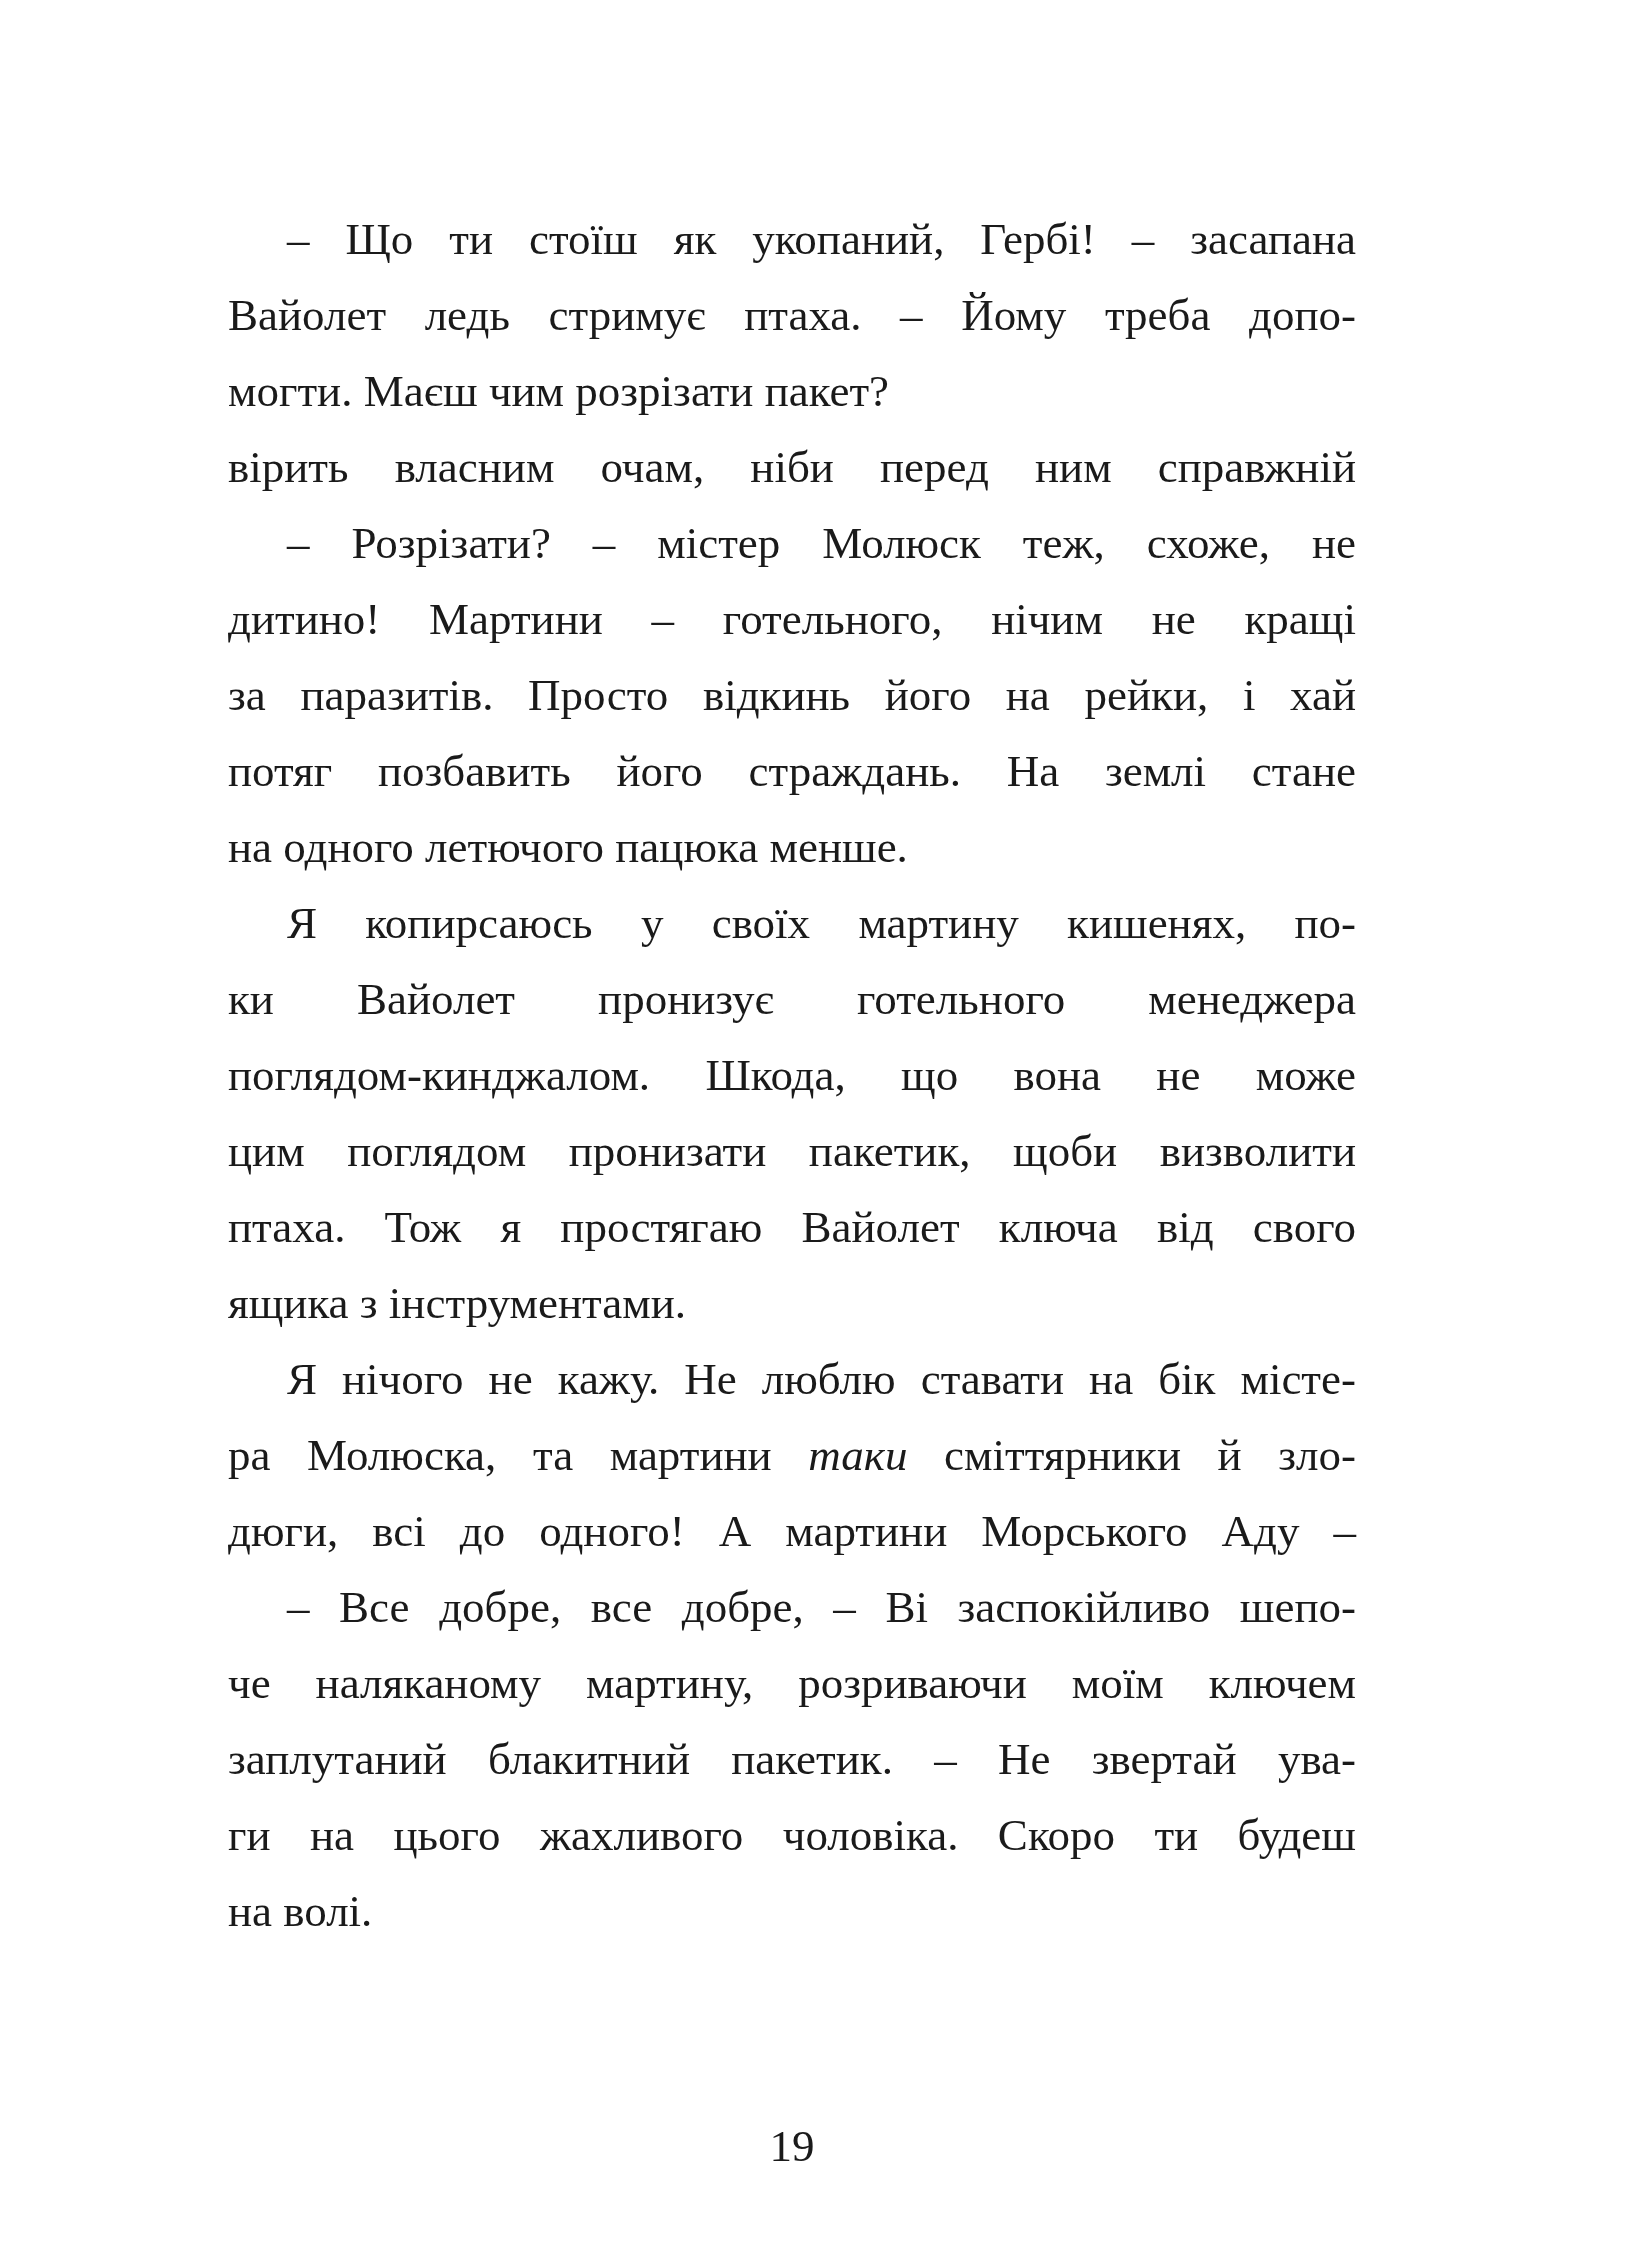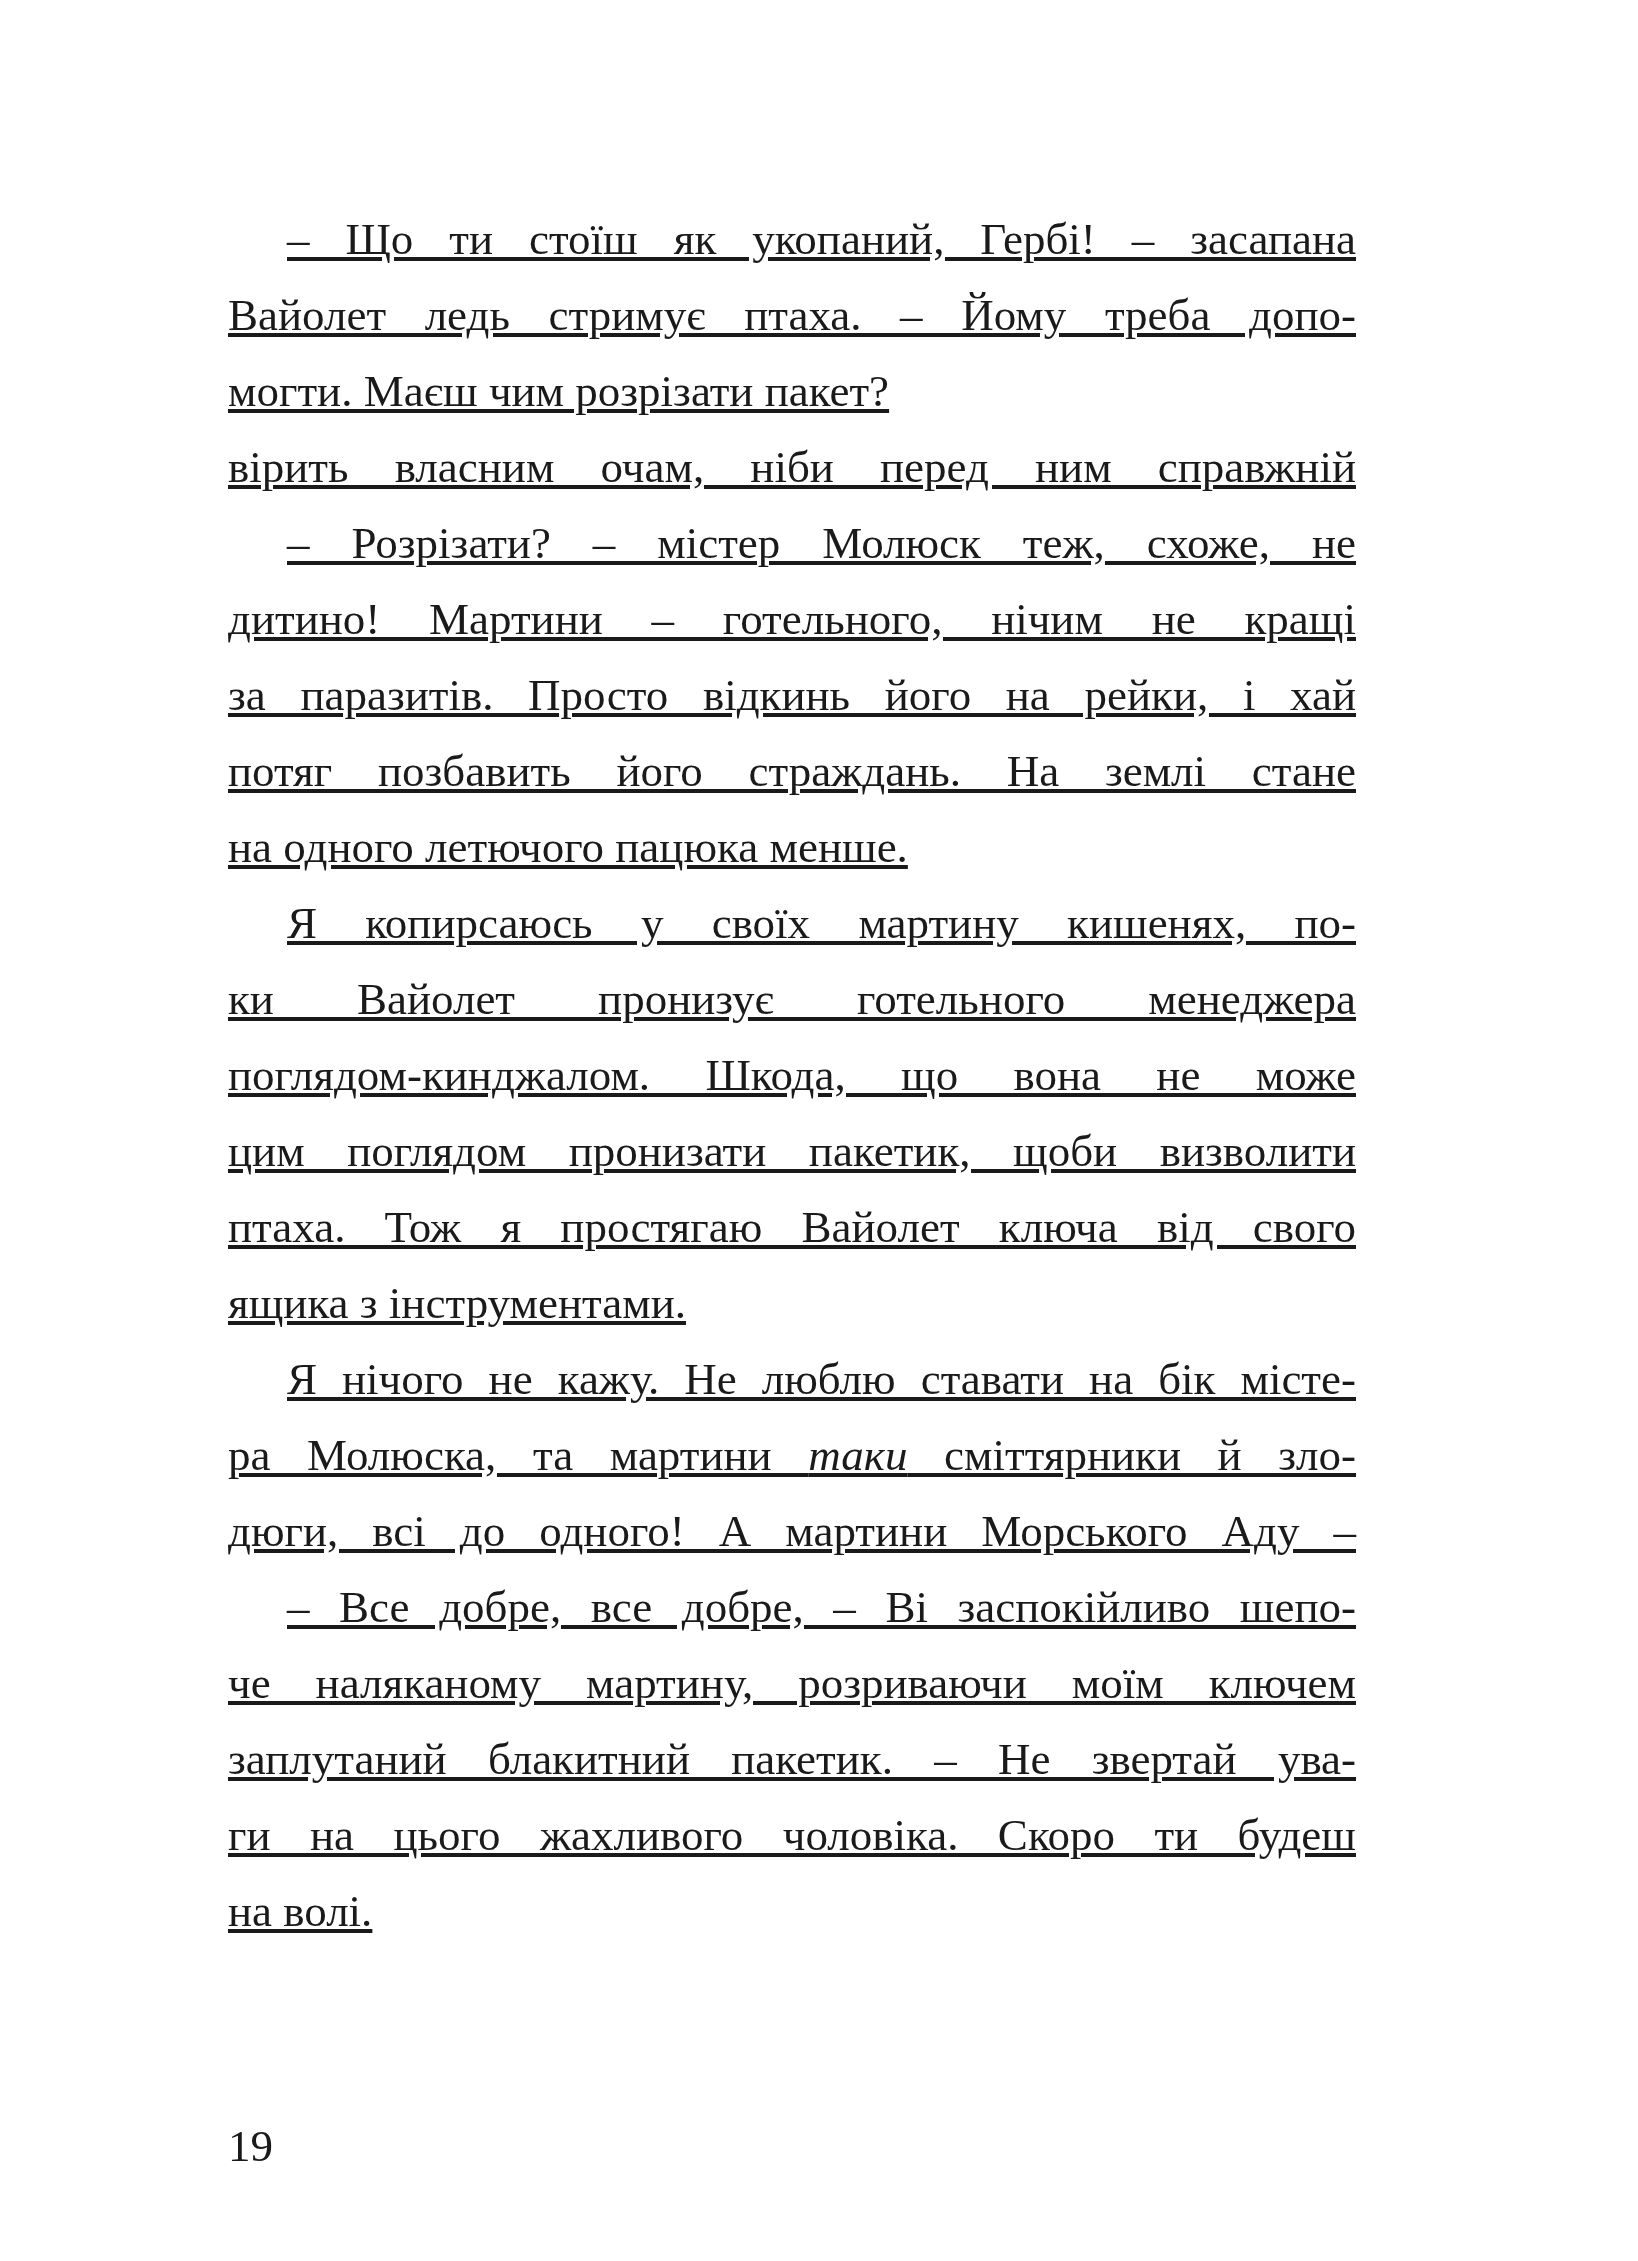--- a/index.html
+++ b/index.html
@@ -1,30 +1,30 @@
 <!DOCTYPE html>
 <html style="font-size:13.7px"><head>
 <meta charset="utf-8">
 <style>
   html, body { margin:0; padding:0; background:#ffffff; }
   body { width:1639px; height:2261px; position:relative; overflow:hidden; }
   .page-text {
     position:absolute; left:228px; top:201px; width:1128px;
     font-family:"Liberation Serif", "DejaVu Serif", serif;
-    font-size:45px; line-height:76px; color:#1a1a1a;text-decoration:underline;
+    font-size:45px; line-height:76px; color:#1a1a1a;
   }
   .para { margin:0; }
   .line { display:block; text-align:justify; text-align-last:justify; white-space:nowrap; height:76px; }
   .line.last { text-align-last:left; }
   .line.indent { padding-left:59px; }
   .line span.it { font-style:italic; }
   .line-inner { display:block; width:100%; text-align:justify; text-align-last:justify; white-space:normal; }
   .line.last .line-inner { text-align-last:left; }
   .page-number {
-    position:absolute; left:228px; width:1128px; top:2108px; text-align:left;
+    position:absolute; left:228px; width:1128px; top:2108px; text-align:center;
     font-family:"Liberation Serif", "DejaVu Serif", serif; font-size:45px; line-height:76px; color:#1a1a1a;
   }
 </style>
 </head>
 <body>
 
 <div class="page-text">
 
   <div class="para">
     <span class="line indent">

